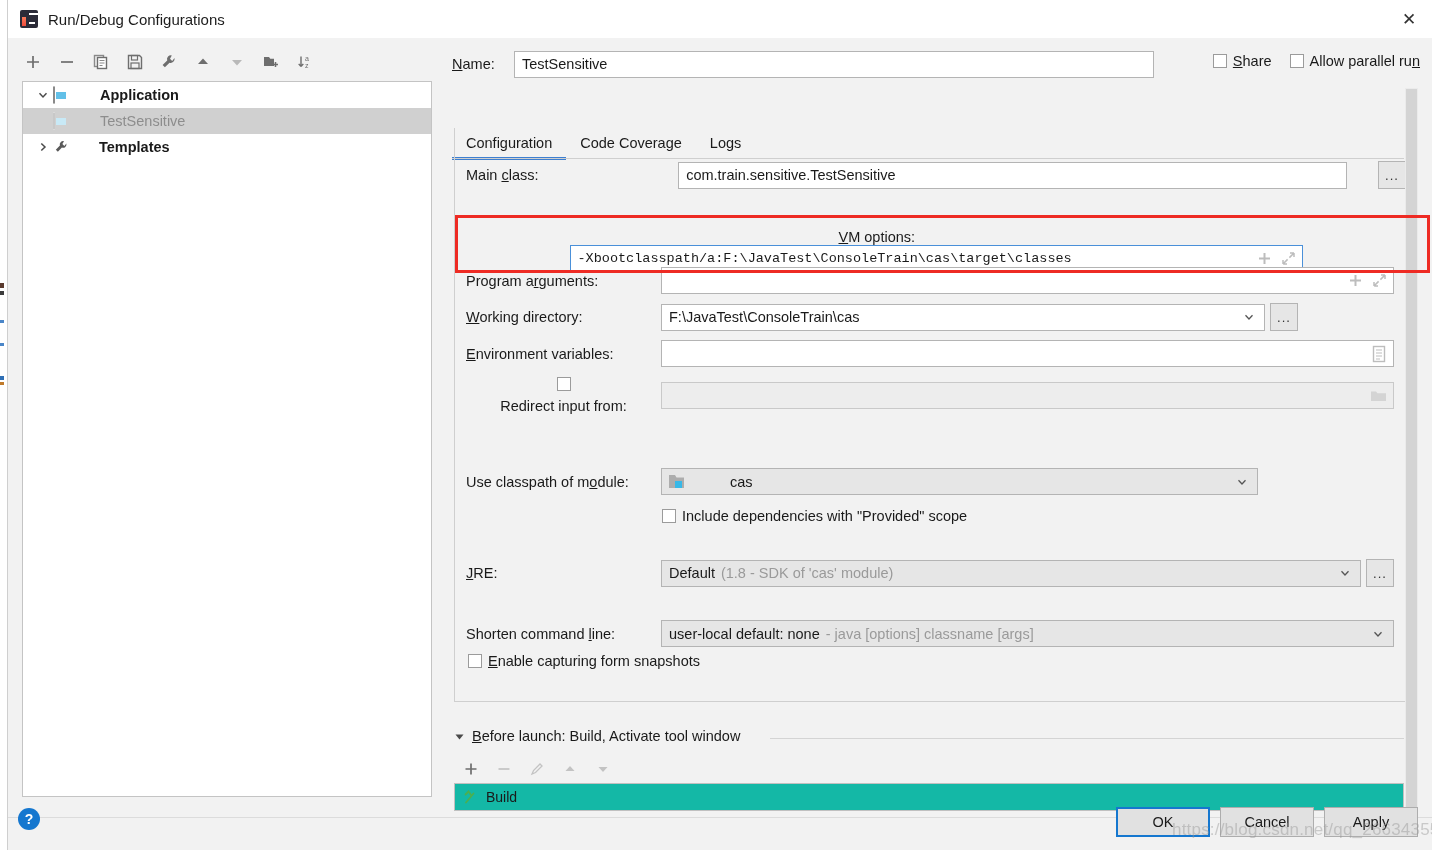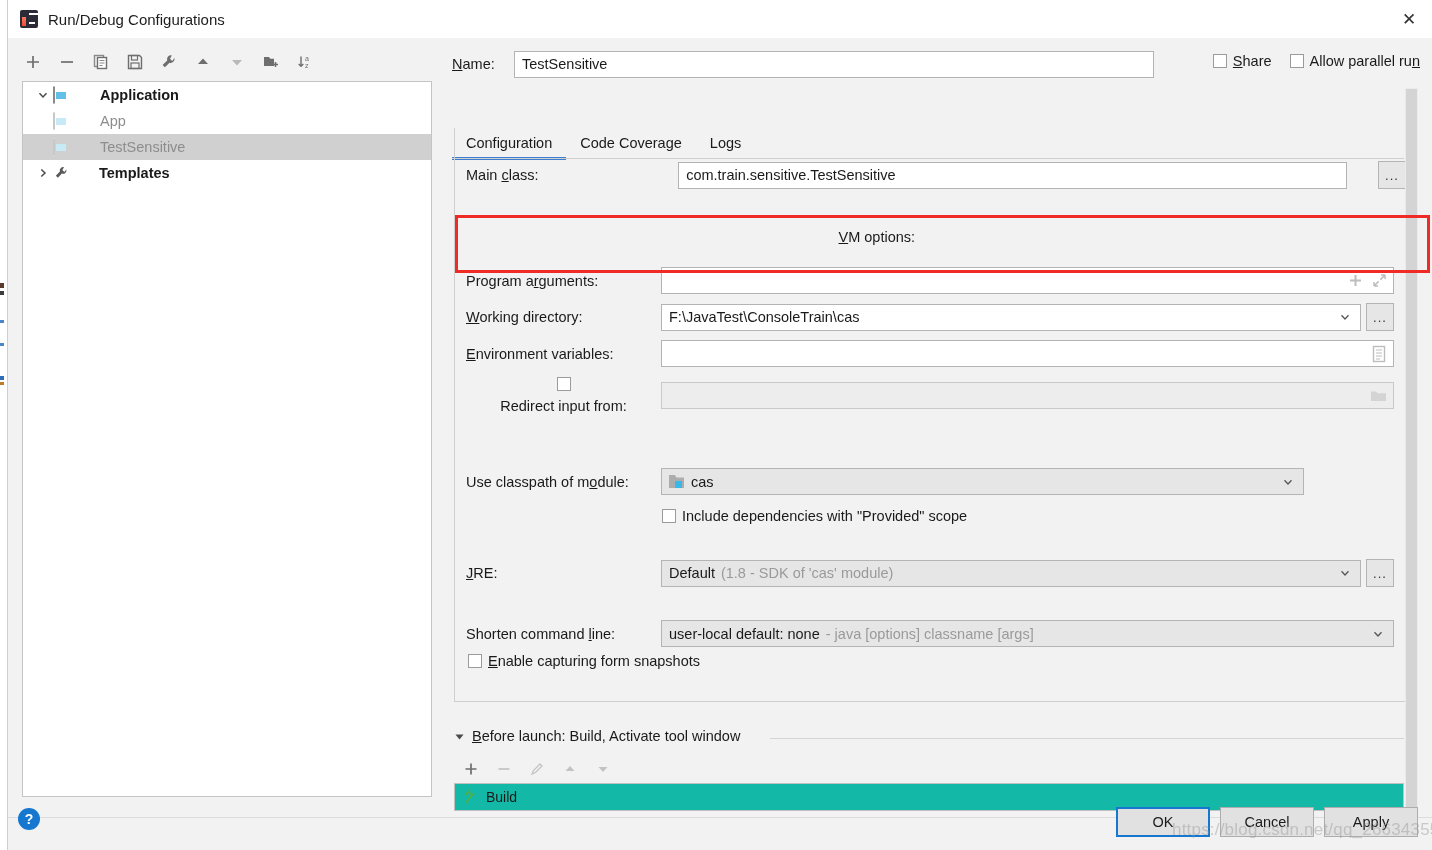--- a/index.html
+++ b/index.html
@@ -289,24 +289,20 @@
         <div class="tree-row">
           <span class="twisty">
             <svg width="12" height="12" viewBox="0 0 12 12">
                 <path d="M2.5 4.3L6 8l3.5-3.7" stroke="#4a4a4a" stroke-width="1.5" fill="none"></path>
               </svg>
           </span>
           <span class="node-icon"><span class="icon-app"></span></span>
           <span class="tree-label bold">Application</span>
         </div>
 
-        <div class="tree-row indent-1">
-          <span class="node-icon"><span class="icon-app dim"></span></span>
-          <span class="tree-label muted">App</span>
-        </div>
 
         <div class="tree-row indent-1 selected">
           <span class="node-icon"><span class="icon-app dim"></span></span>
           <span class="tree-label muted">TestSensitive</span>
         </div>
 
         <div class="tree-row">
           <span class="twisty">
             <svg width="12" height="12" viewBox="0 0 12 12">
                 <path d="M4.3 2.5L8 6l-3.7 3.5" stroke="#4a4a4a" stroke-width="1.5" fill="none"></path>
@@ -349,20 +345,35 @@
       <div class="formpanel"></div>
 
       <div class="field-row" style="left:26px; top:123px; width:940px;gap:26px;">
         <span class="fl" style="width:195px;">Main <span class="u">c</span>lass:</span>
         <span class="inp" style="width:700px;">com.train.sensitive.TestSensitive</span>
         <span class="ellipsis-btn">...</span>
       </div>
 
       <div class="field-row" style="left:26px; top:191px; width:940px;flex-direction:column;">
         <span class="fl" style="width:195px;"><span class="u">V</span>M options:</span>
+        <span class="inp mono focus" style="width:733px;">
+          <span>-Xbootclasspath/a:F:\JavaTest\ConsoleTrain\cas\target\classes</span>
+          <span class="field-icons">
+            <span class="ic">
+              <svg width="15" height="15" viewBox="0 0 15 15">
+                  <path d="M7.5 2v11M2 7.5h11" stroke="#bdbdbd" stroke-width="2" fill="none"></path>
+                </svg>
+            </span>
+            <span class="ic">
+              <svg width="15" height="15" viewBox="0 0 15 15">
+                <path d="M13 2L8.4 6.6M13 2h-4M13 2v4M2 13l4.6-4.6M2 13h4M2 13V9" stroke="#bdbdbd" stroke-width="1.5" fill="none"></path>
+              </svg>
+            </span>
+          </span>
+        </span>
       </div>
 
       <div class="field-row" style="left:26px; top:229px; width:940px;">
         <span class="fl" style="width:195px;">Program a<span class="u">r</span>guments:</span>
         <span class="inp" style="width:733px;">
           <span></span>
           <span class="field-icons">
             <span class="ic">
               <svg width="15" height="15" viewBox="0 0 15 15">
                   <path d="M7.5 2v11M2 7.5h11" stroke="#bdbdbd" stroke-width="2" fill="none"></path>
@@ -372,21 +383,21 @@
               <svg width="15" height="15" viewBox="0 0 15 15">
                 <path d="M13 2L8.4 6.6M13 2h-4M13 2v4M2 13l4.6-4.6M2 13h4M2 13V9" stroke="#bdbdbd" stroke-width="1.5" fill="none"></path>
               </svg>
             </span>
           </span>
         </span>
       </div>
 
       <div class="field-row" style="left:26px; top:265px; width:940px;">
         <span class="fl" style="width:195px;"><span class="u">W</span>orking directory:</span>
-        <span class="inp" style="width:700px;">
+        <span class="inp" style="width:604px;">
           <span>F:\JavaTest\ConsoleTrain\cas</span>
           <span class="caret">
             <svg width="12" height="12" viewBox="0 0 12 12">
                 <path d="M2.5 4.3L6 8l3.5-3.7" stroke="#555" stroke-width="1.3" fill="none"></path>
               </svg>
           </span>
         </span>
         <span class="ellipsis-btn">...</span>
       </div>
 
@@ -417,21 +428,21 @@
               <svg width="17" height="14" viewBox="0 0 17 14">
                 <path d="M1 2.5h5l1.4 1.8H16V12H1z" fill="#d4d4d4"></path>
               </svg>
             </span>
           </span>
         </span>
       </div>
 
       <div class="field-row" style="left:26px; top:430px; width:940px;">
         <span class="fl" style="width:195px;">Use classpath of m<span class="u">o</span>dule:</span>
-        <span class="inp combo" style="width:643px;">
+        <span class="inp combo" style="width:597px;gap:39px;">
           <span class="mod-icon"></span>
           <span>cas</span>
           <span class="caret">
             <svg width="12" height="12" viewBox="0 0 12 12">
                 <path d="M2.5 4.3L6 8l3.5-3.7" stroke="#555" stroke-width="1.3" fill="none"></path>
               </svg>
           </span>
         </span>
       </div>
 

